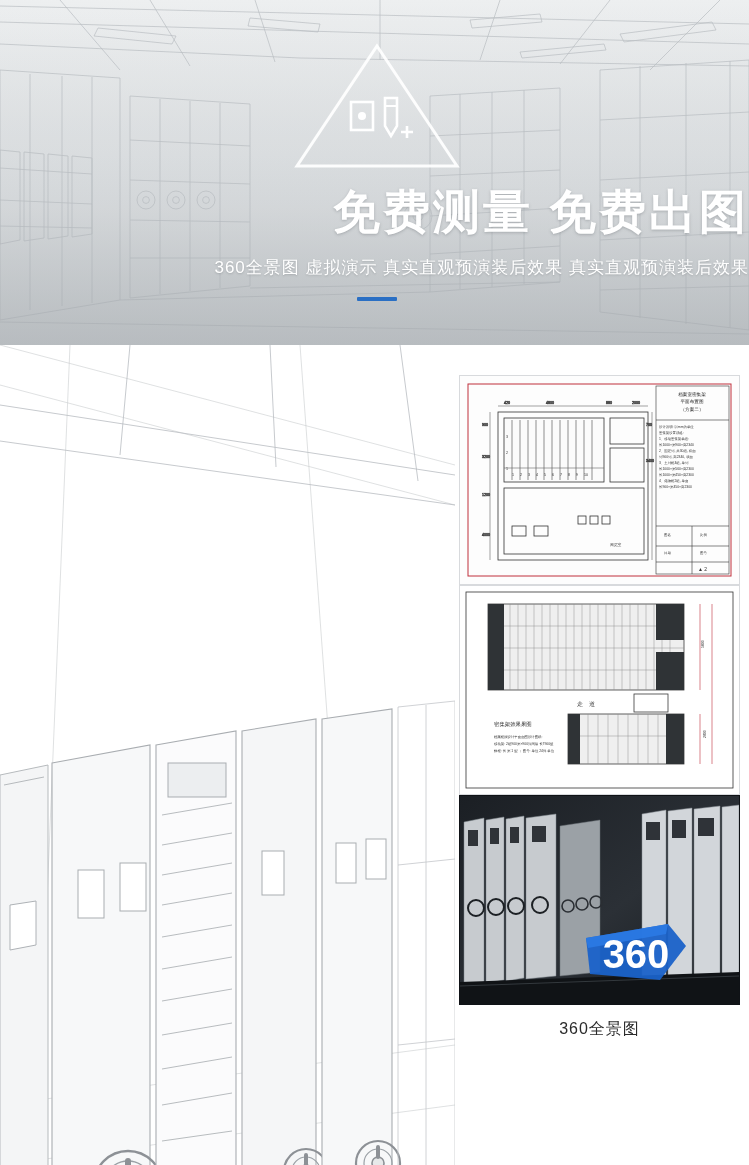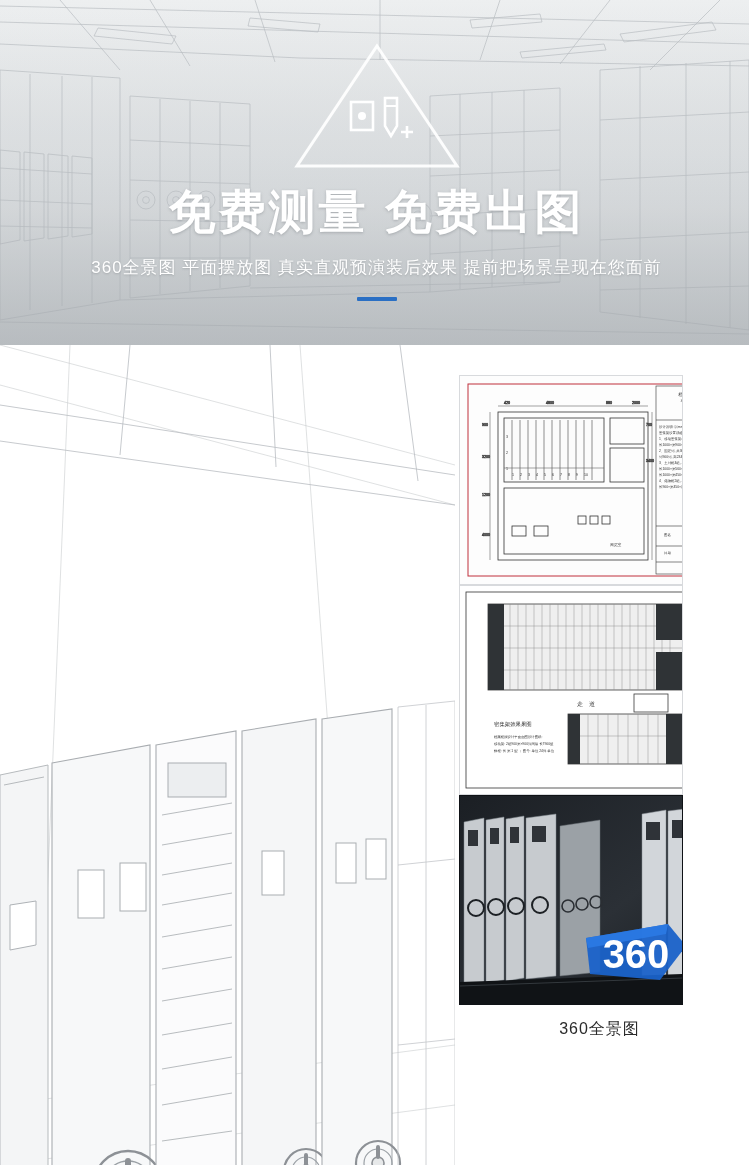--- a/index.html
+++ b/index.html
@@ -37,21 +37,21 @@
   .hero-overlay {
     position: absolute;
     inset: 0;
     background: linear-gradient(180deg, rgba(238,240,241,0.12) 0%, rgba(200,204,207,0.35) 60%, rgba(170,175,179,0.5) 100%);
   }
   .hero-content {
     position: absolute;
     left: 4px;
     right: 0;
     top: 40px;
-    text-align: center;
+    text-align: right;
   }
   .hero-badge {
     width: 168px;
     height: 132px;
     margin: 0 auto 14px auto;
     position: relative;
   }
   .hero-badge svg { display: block; }
   .hero-title {
     font-size: 47px;
@@ -98,21 +98,21 @@
     position: absolute;
     left: 455px;
     top: 30px;
     width: 294px;
   }
   .card {
     width: 281px;
     margin: 0 0 0 4px;
   }
   .card-frame {
-    width: 224px;
+    width: 281px;
     height: 210px;
     border: 1px solid #d8dadd;
     background: #fcfcfc;
     overflow: hidden;
     position: relative;
     box-sizing: border-box;
   }
   .card-frame.dark {
     background: #0f1216;
     border-color: #0f1216;
@@ -228,21 +228,21 @@
         <svg width="168" height="132" viewBox="0 0 168 132">
           <polygon points="84,6 164,126 4,126" fill="none" stroke="#ffffff" stroke-width="3" opacity="0.92"></polygon>
           <rect x="58" y="62" width="22" height="28" fill="none" stroke="#ffffff" stroke-width="2.6"></rect>
           <circle cx="69" cy="76" r="4" fill="#ffffff"></circle>
           <path d="M92 58 L104 58 L104 86 L98 96 L92 86 Z" fill="none" stroke="#ffffff" stroke-width="2.6"></path>
           <path d="M92 66 L104 66" stroke="#ffffff" stroke-width="2"></path>
           <path d="M108 92 L120 92 M114 86 L114 98" stroke="#ffffff" stroke-width="2.6"></path>
         </svg>
       </div>
       <h1 class="hero-title">免费测量 免费出图</h1>
-      <div class="hero-sub">360全景图 平面摆放图 真实直观预演装后效果 提前把场景呈现在您面前</div>
+      <div class="hero-sub">360全景图 虚拟演示 真实直观预演装后效果 真实直观预演装后效果</div>
       <div class="hero-rule"></div>
     </div>
   </div>
 
   <div class="showcase">
 
     <div class="main-render">
       <svg width="455" height="820" viewBox="0 0 455 820">
         <rect width="455" height="820" fill="#ffffff"></rect>
         <g stroke="#c9cccf" stroke-width="0.6" fill="none">

